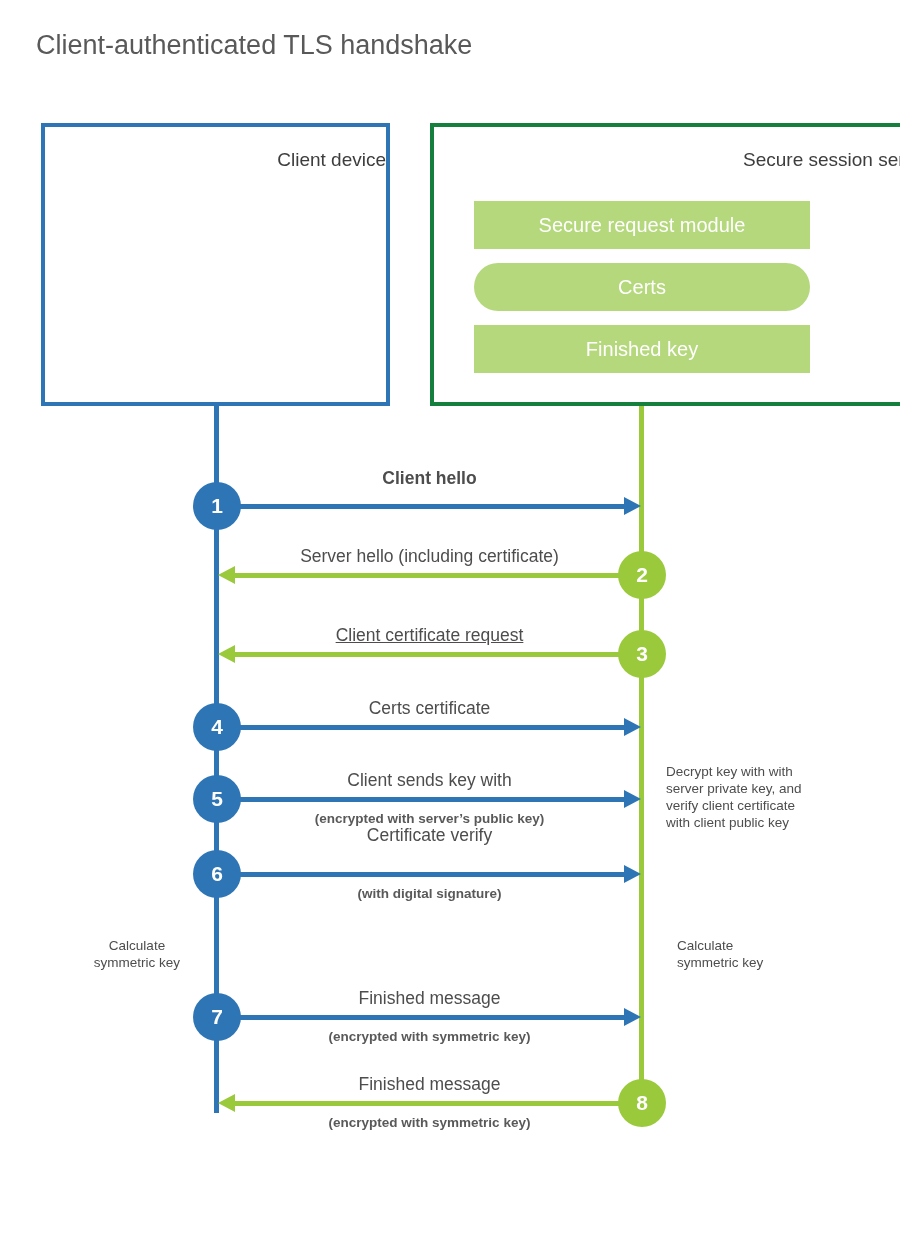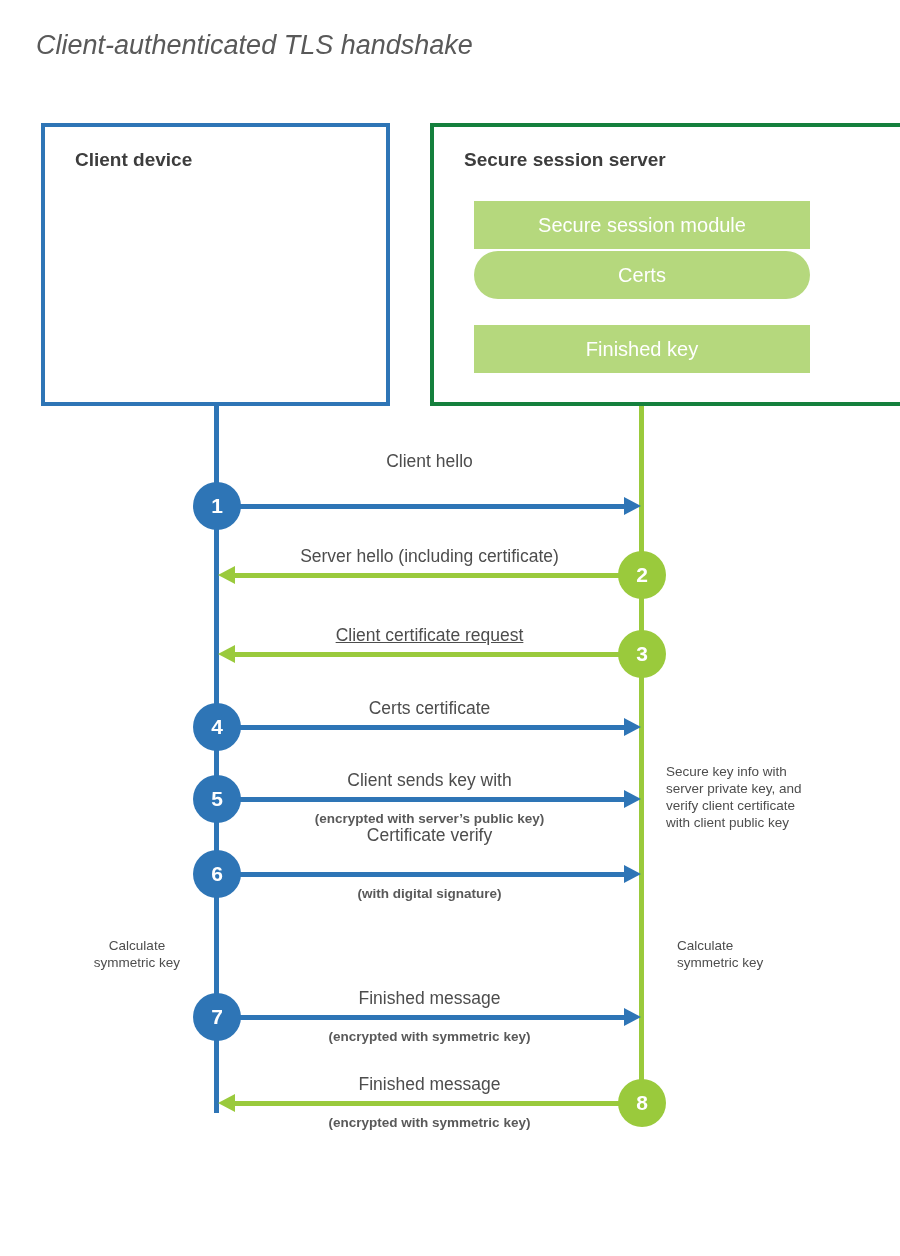--- a/index.html
+++ b/index.html
@@ -2,29 +2,29 @@
 <html><head>
 <meta charset="utf-8">
 <style>
   html,body{margin:0;padding:0;background:#ffffff;}
   .canvas{
     position:relative;width:900px;height:1256px;background:#ffffff;overflow:hidden;
     font-family:"Liberation Sans",sans-serif;
   }
   .title{
     position:absolute;left:36px;top:30px;font-size:27px;font-weight:400;
-    color:#595959;letter-spacing:0px;font-style:italic;
+    color:#595959;letter-spacing:0px;
   }
   
   .box{position:absolute;top:123px;height:283px;box-sizing:border-box;background:#ffffff;}
   .box.client{left:41px;width:349px;border:4px solid #2e75b6;}
   .box.server{left:430px;width:505px;border:4px solid #15803d;}
   .box-title{
-    position:absolute;left:0;right:0;top:22px;text-align:left;
-    font-size:19px;font-weight:700;color:#3d3d3d;padding-left:30px;
+    position:absolute;left:0;right:0;top:22px;text-align:right;
+    font-size:19px;font-weight:400;color:#3d3d3d;
   }
   .app-rect{
     position:absolute;left:33px;top:72px;width:277px;height:175px;background:#5b9bd5;
     display:flex;align-items:center;justify-content:center;text-align:center;
     color:#ffffff;font-size:20px;white-space:pre-line;line-height:27px;
   }
   .module-bar{
     position:absolute;left:40px;width:336px;height:48px;background:#b5d87d;
     display:flex;align-items:center;justify-content:center;
     color:#ffffff;font-size:20px;
@@ -71,34 +71,34 @@
 
   <div class="title">Client-authenticated TLS handshake</div>
 
   <div class="box client">
     <div class="box-title">Client device</div>
   </div>
 
   <div class="box server">
     <div class="box-title">Secure session server</div>
     <div>
-        <div class="module-bar" style="top: 74px;">Secure session module</div>
-        <div class="module-bar" style="top: 124px; border-radius: 24px;">Certs</div>
+        <div class="module-bar" style="top: 74px;">Secure request module</div>
+        <div class="module-bar" style="top: 136px; border-radius: 24px;">Certs</div>
         <div class="module-bar" style="top: 198px;">Finished key</div>
       </div>
   </div>
 
   <div class="lifeline blue" style="left:214px;top:406px;height:707px;"></div>
   <div class="lifeline green" style="left:639px;top:406px;height:697px;"></div>
 
   <div>
       <div class="shaft blue" style="top: 504px; left: 217px; width: 407px;"></div>
       <div class="head right blue" style="top: 497px; left: 624px;"></div>
       <div class="circle blue" style="left: 193px; top: 482px;">1</div>
-      <div class="msg-label" style="left: 217px; width: 425px; top: 448px;">Client hello</div>
+      <div class="msg-label" style="left: 217px; width: 425px; top: 465px; font-weight: bold;">Client hello</div>
       <div class="shaft green" style="top: 573px; left: 235px; width: 407px;"></div>
       <div class="head left green" style="top: 566px; left: 218px;"></div>
       <div class="circle green" style="left: 618px; top: 551px;">2</div>
       <div class="msg-label" style="left: 217px; width: 425px; top: 543px;">Server hello (including certificate)</div>
       <div class="shaft green" style="top: 652px; left: 235px; width: 407px;"></div>
       <div class="head left green" style="top: 645px; left: 218px;"></div>
       <div class="circle green" style="left: 618px; top: 630px;">3</div>
       <div class="msg-label" style="left: 217px; width: 425px; top: 622px; text-decoration: underline;">Client certificate request</div>
       <div class="shaft blue" style="top: 725px; left: 217px; width: 407px;"></div>
       <div class="head right blue" style="top: 718px; left: 624px;"></div>
@@ -123,18 +123,18 @@
       <div class="head left green" style="top: 1094px; left: 218px;"></div>
       <div class="circle green" style="left: 618px; top: 1079px;">8</div>
       <div class="msg-label" style="left: 217px; width: 425px; top: 1071px;">Finished message</div>
       <div class="msg-sub" style="left: 217px; width: 425px; top: 1114px;">(encrypted with symmetric key)</div>
     </div>
 
   <div class="note center" style="left:77px;top:937px;width:120px;">Calculate
 symmetric key</div>
   <div class="note" style="left:677px;top:937px;width:130px;">Calculate
 symmetric key</div>
-  <div class="note" style="left:666px;top:763px;width:170px;">Secure key info with
+  <div class="note" style="left:666px;top:763px;width:170px;">Decrypt key with with
 server private key, and
 verify client certificate
 with client public key</div>
 
 </div>
 
 </body></html>

